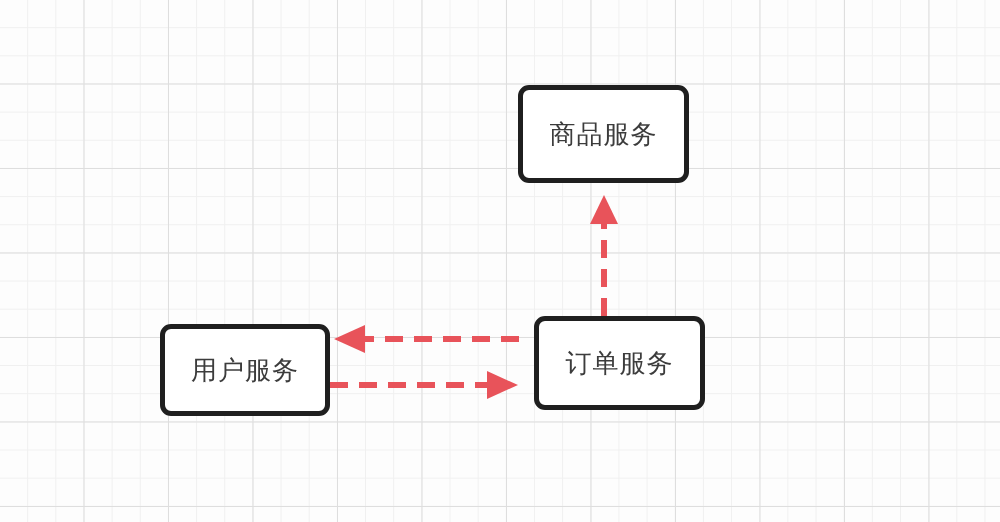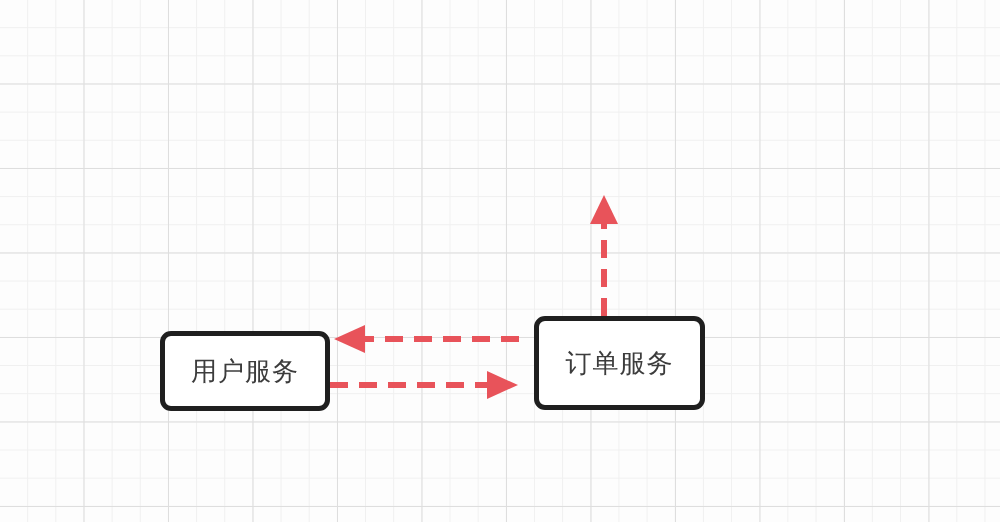--- a/index.html
+++ b/index.html
@@ -52,21 +52,21 @@
   .node-label {
     font-size: 26px;
     line-height: 1;
     color: #3c3c3c;
     letter-spacing: 1px;
     white-space: nowrap;
     font-family: "DejaVu Sans", "Liberation Sans", sans-serif;
   }
 
   #node-product  { left: 518px; top: 85px;  width: 171px; height: 98px; }
-  #node-user     { left: 160px; top: 331px; width: 170px; height: 80px; }
+  #node-user     { left: 160px; top: 324px; width: 170px; height: 92px; }
   #node-order    { left: 534px; top: 316px; width: 171px; height: 94px; }
 </style>
 </head>
 <body>
 
 <div id="canvas">
 
   <svg class="edges-layer" width="1000" height="522" viewBox="0 0 1000 522" xmlns="http://www.w3.org/2000/svg">
 
     <g>
@@ -78,20 +78,23 @@
       <line x1="519" y1="339" x2="364" y2="339" stroke="#e8535a" stroke-width="6" stroke-dasharray="18 11" stroke-linecap="butt"></line>
       <polygon points="334,339 365,325 365,353" fill="#e8535a"></polygon>
     </g>
 
     <g>
       <line x1="330" y1="385" x2="488" y2="385" stroke="#e8535a" stroke-width="6" stroke-dasharray="18 11" stroke-linecap="butt"></line>
       <polygon points="518,385 487,371 487,399" fill="#e8535a"></polygon>
     </g>
   </svg>
 
+  <div class="node" id="node-product">
+    <span class="node-label">商品服务</span>
+  </div>
 
   <div class="node" id="node-user">
     <span class="node-label">用户服务</span>
   </div>
 
   <div class="node" id="node-order">
     <span class="node-label">订单服务</span>
   </div>
 
 </div>

